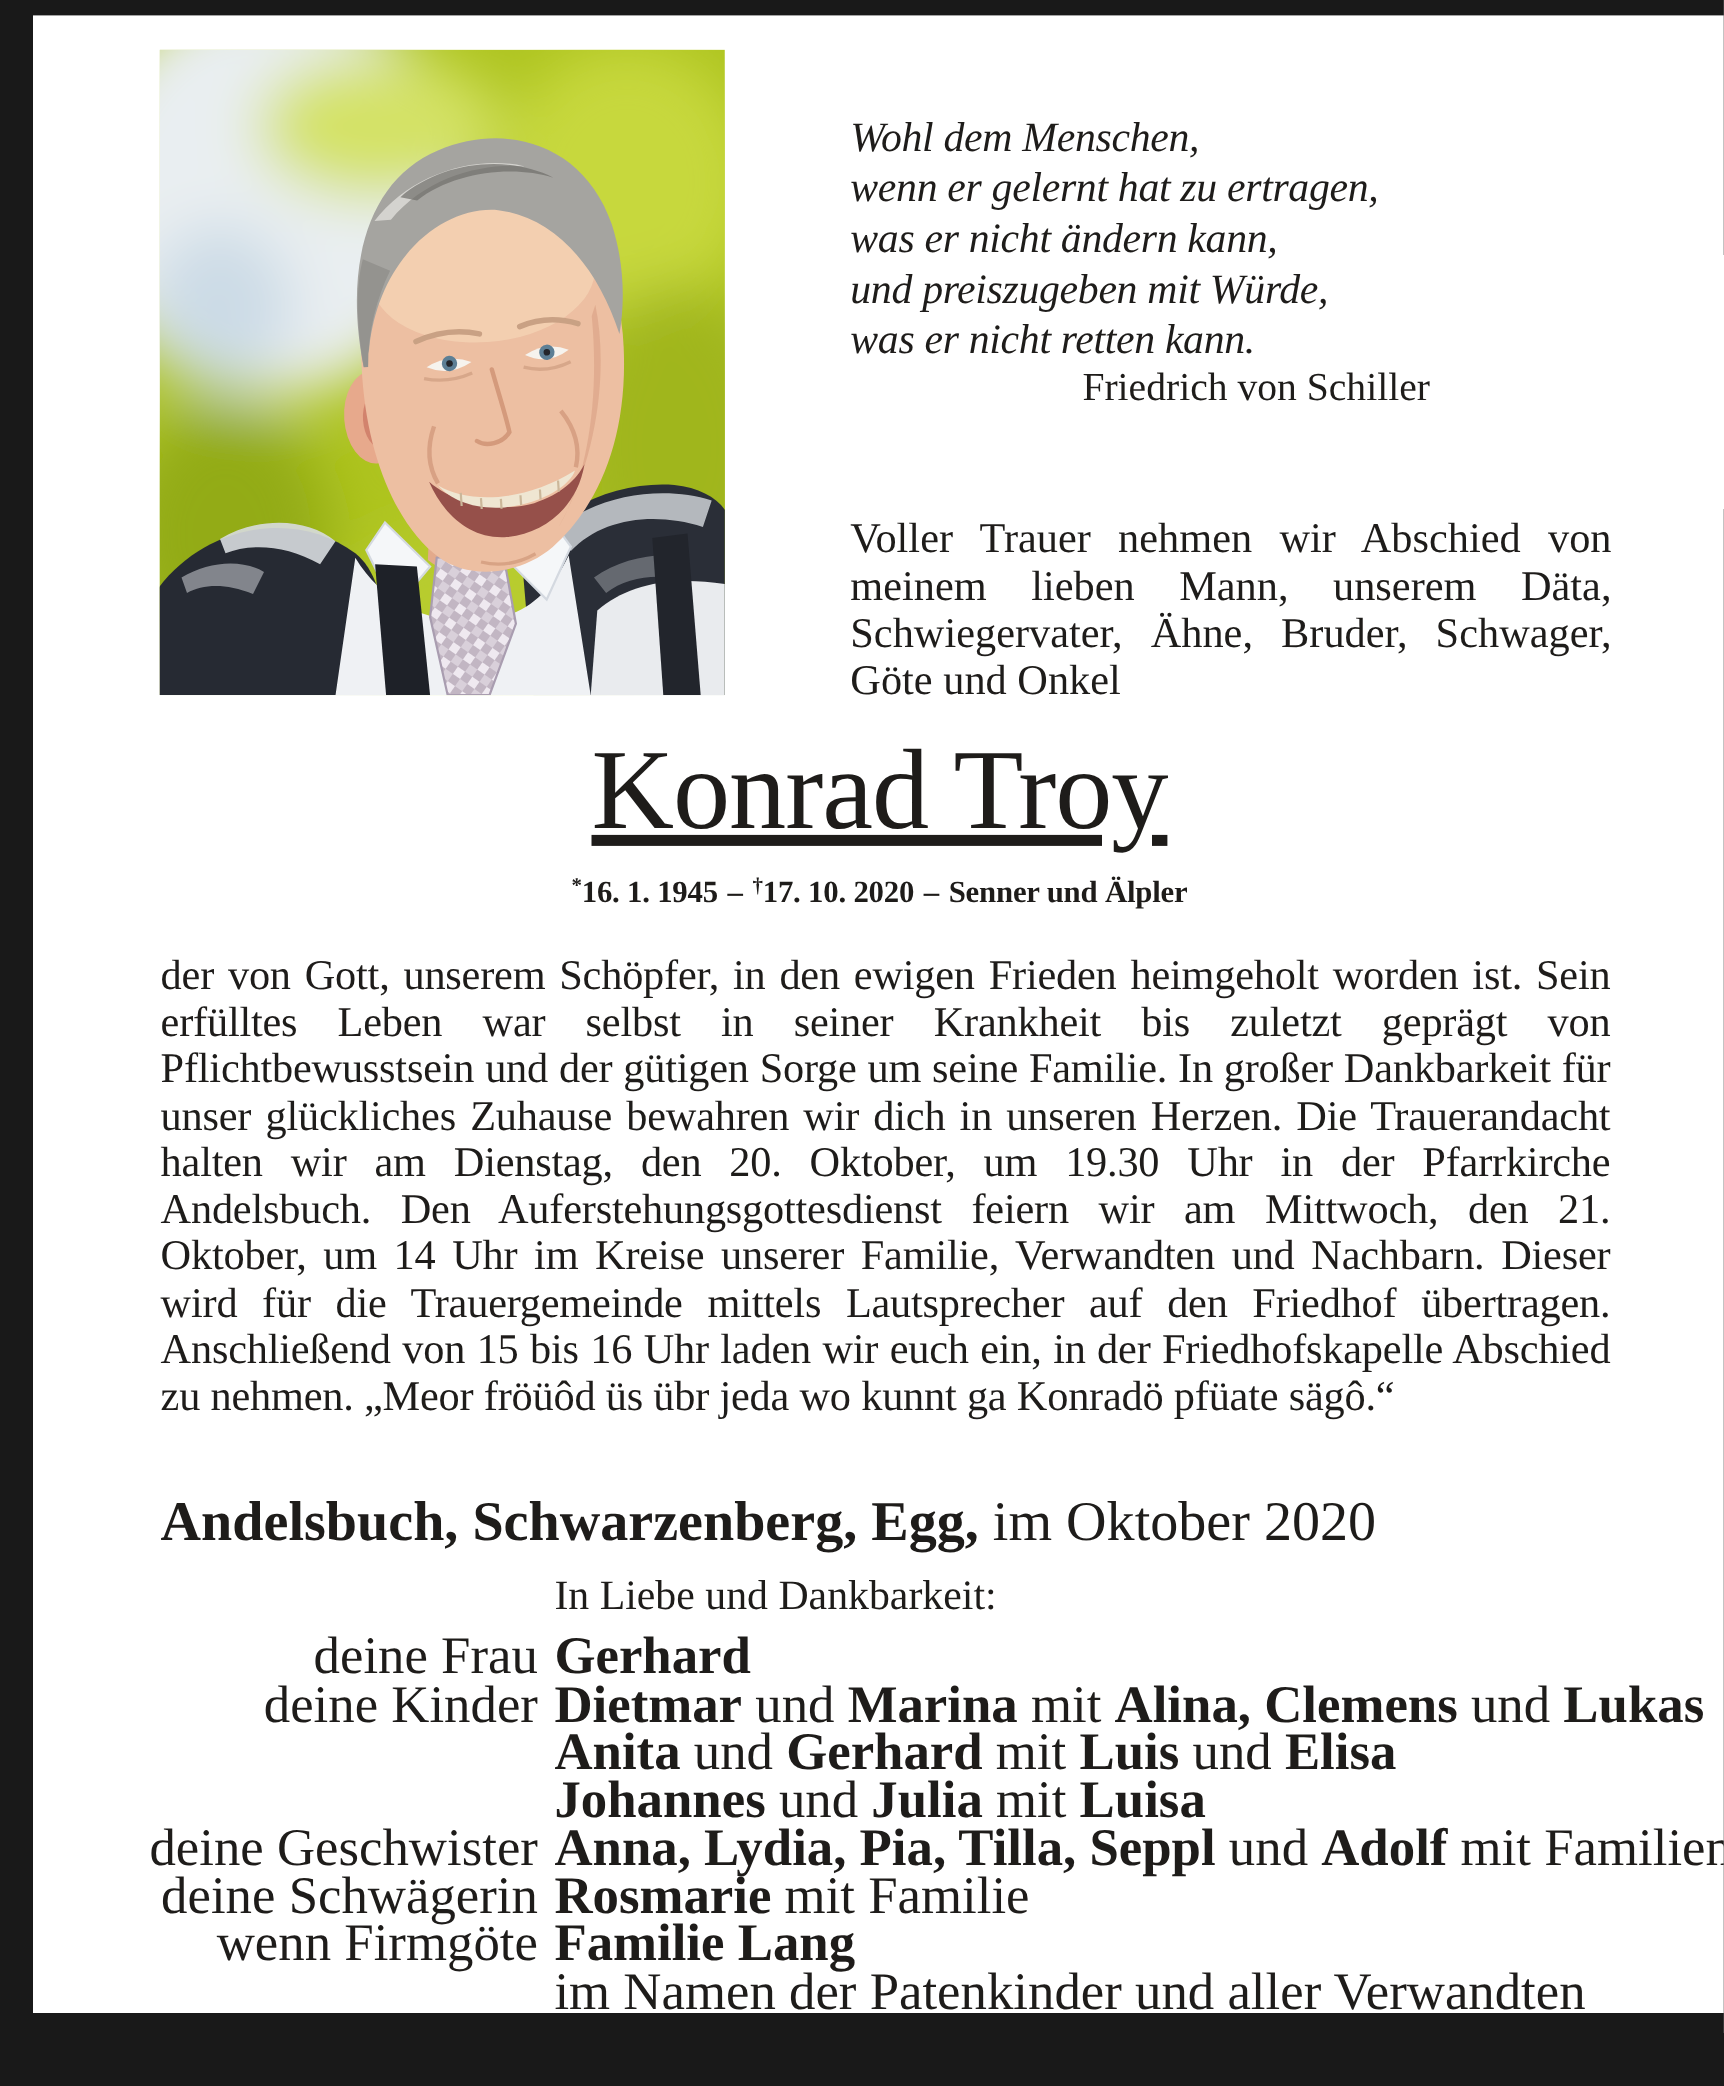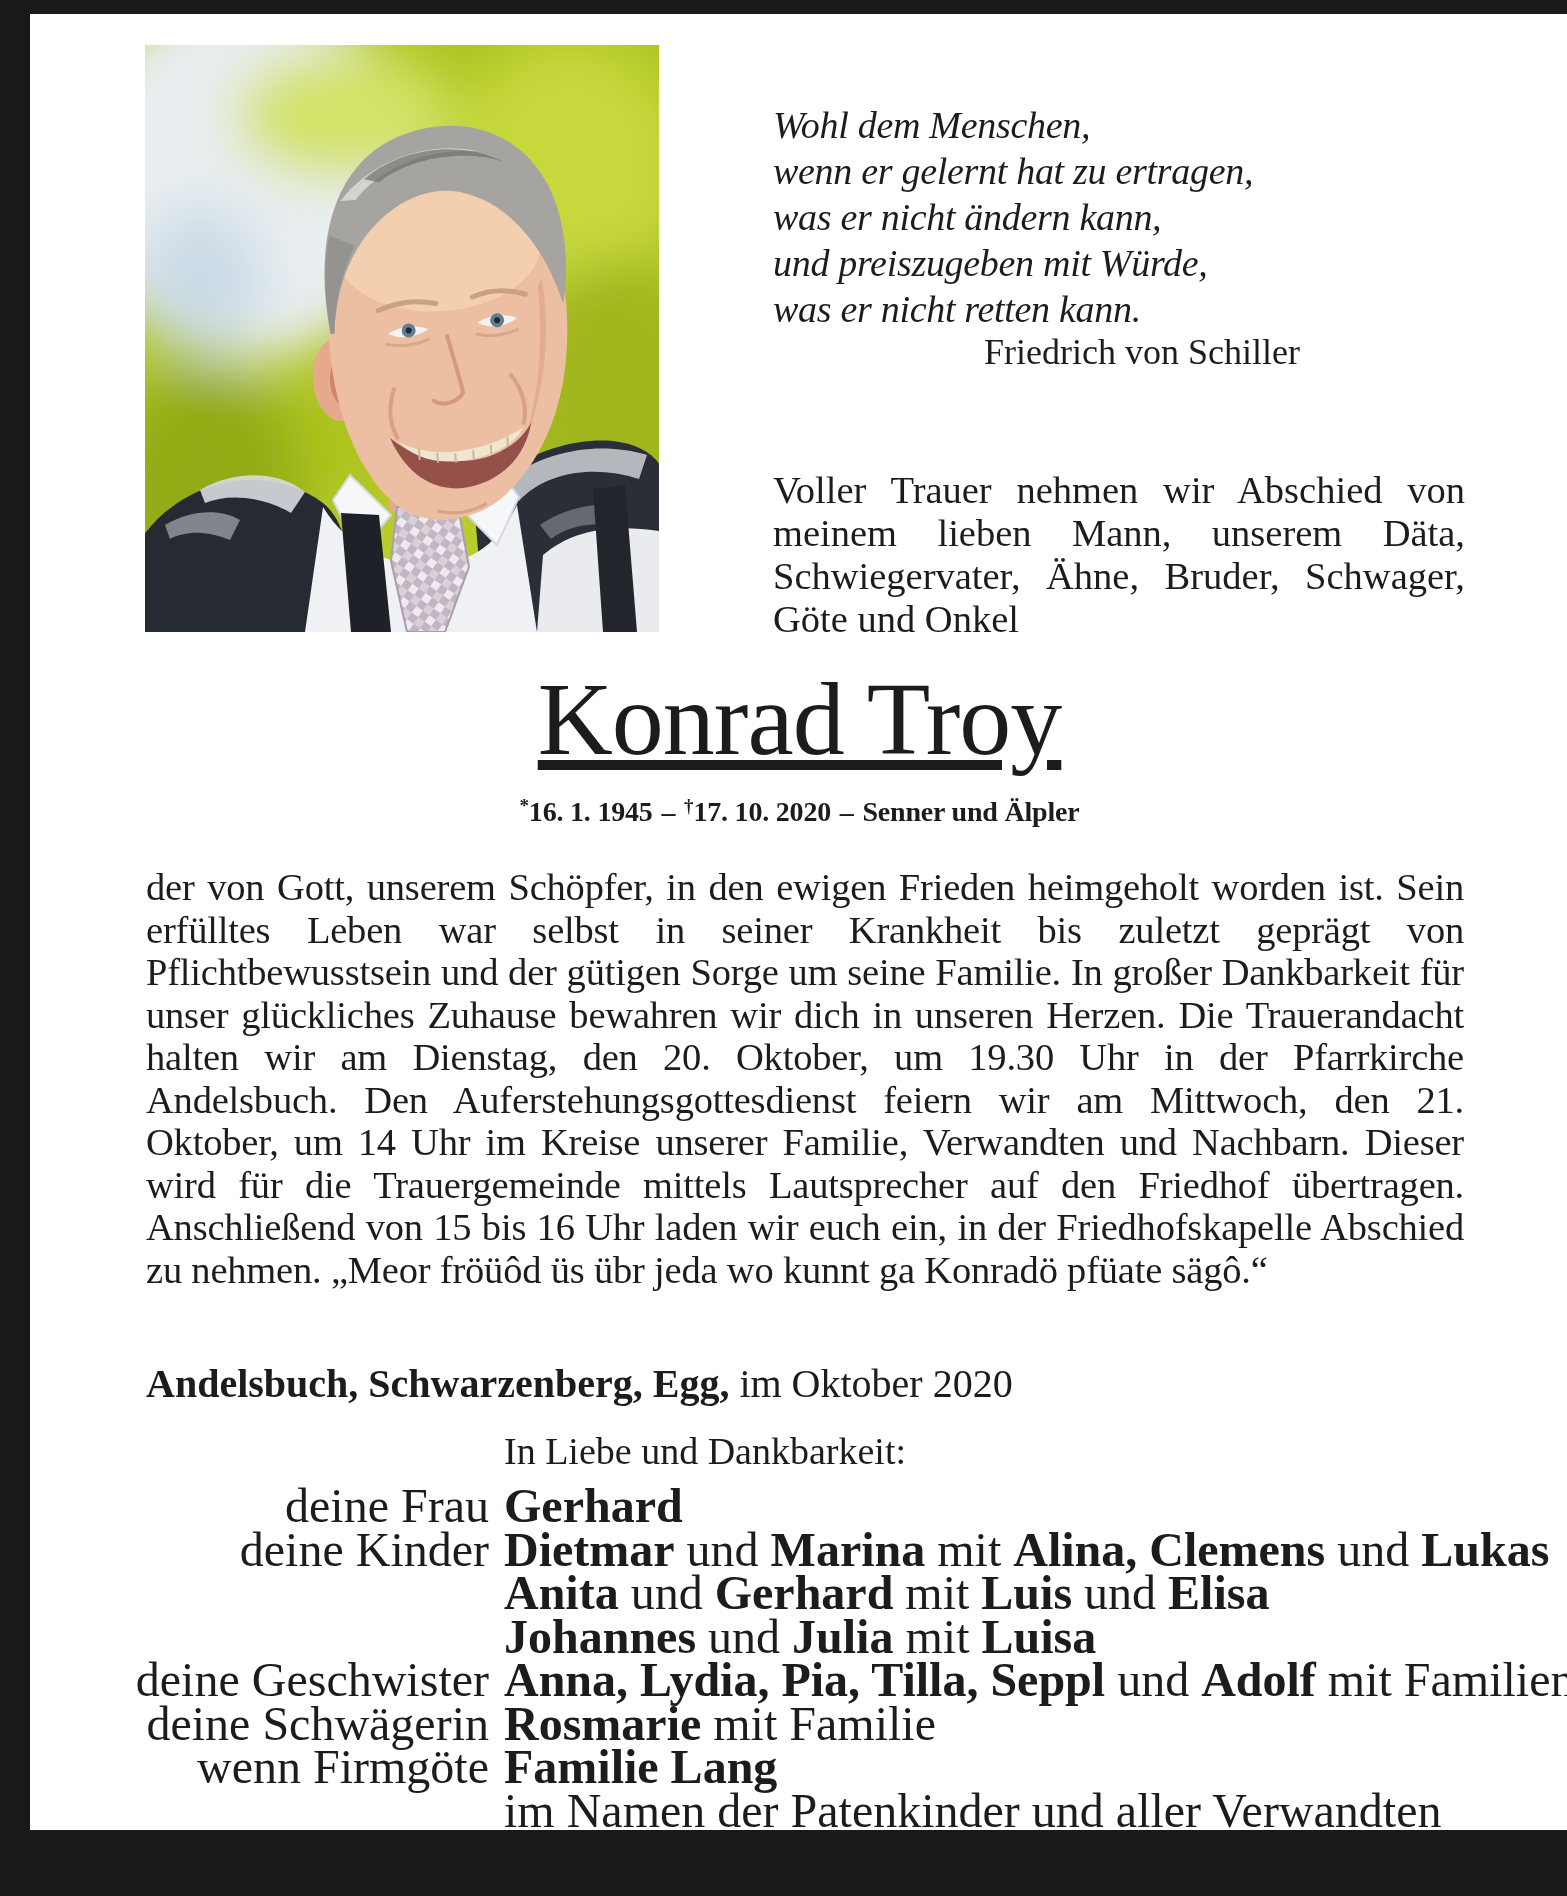--- a/index.html
+++ b/index.html
@@ -26,21 +26,21 @@
         font-size:104px;line-height:110px;font-weight:normal;letter-spacing:-1px;text-decoration:underline;}
 
   .dates{position:absolute;left:0;top:775px;width:100%;text-align:center;
          font-size:28px;line-height:46px;font-weight:bold;letter-spacing:-0.2px;}
   .dates .sym{font-size:68%;position:relative;top:-0.45em;font-weight:bold;}
   .dates .dash{padding:0 2px;}
 
   .bodytext{position:absolute;left:116px;top:852px;width:1318px;
             font-size:38.5px;line-height:42.5px;text-align:justify;hyphens:manual;letter-spacing:-0.2px;}
 
-  .place{position:absolute;left:116px;top:1348px;font-size:40px;line-height:44px;}
+  .place{position:absolute;left:116px;top:1348px;font-size:51px;line-height:44px;}
 
   .closing{position:absolute;left:474px;top:1416px;font-size:38px;line-height:43px;}
 
   .mourners{position:absolute;left:0;top:1470px;width:1539px;font-size:48px;line-height:43.5px;}
   .mrow{display:flex;}
   .role{display:block;width:459px;text-align:right;white-space:pre;flex:0 0 auto;}
   .names{display:block;margin-left:15px;white-space:nowrap;}
   .names .b{font-weight:bold;}
 
   .footer{position:absolute;left:89px;top:1812px;font-size:39px;line-height:44px;}

